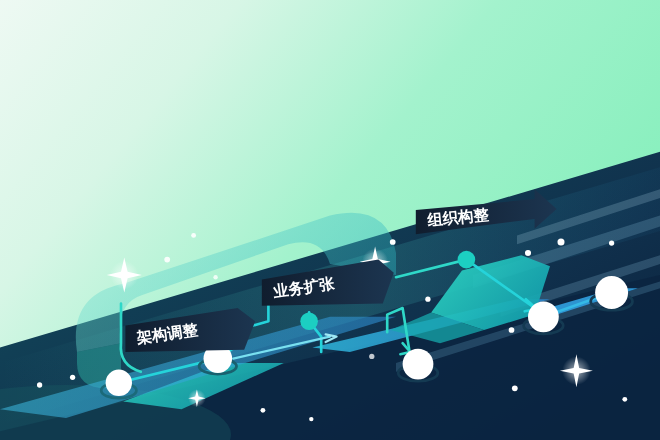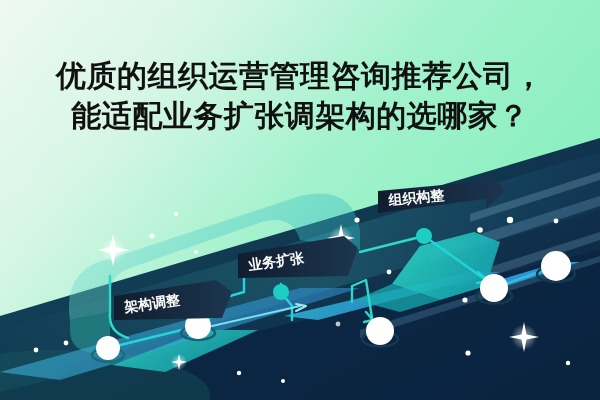--- a/index.html
+++ b/index.html
@@ -94,24 +94,20 @@
     <g opacity="0.20">
       <path d="M430,250 L600,196 L600,206 L430,262 Z" fill="#9fd8f2"></path>
       <path d="M455,278 L600,232 L600,240 L455,288 Z" fill="#9fd8f2"></path>
       <path d="M360,330 L600,256 L600,262 L360,338 Z" fill="#7fc6e8"></path>
       <path d="M470,214 L600,172 L600,180 L470,222 Z" fill="#bfe8f8"></path>
     </g>
 
     <ellipse cx="60" cy="395" rx="150" ry="45" fill="#1a5f63" opacity="0.35"></ellipse>
   </svg>
 
-  <div id="headline">
-    <span class="headline-line">优质的组织运营管理咨询推荐公司，</span>
-    <span class="headline-line">能适配业务扩张调架构的选哪家？</span>
-  </div>
 
   <svg id="art-svg" viewBox="0 0 600 400">
     <defs>
       <linearGradient id="ribbonTealGrad" x1="0" y1="0" x2="1" y2="0.4">
         <stop offset="0%" stop-color="#7fe9d2" stop-opacity="0.55"></stop>
         <stop offset="100%" stop-color="#2bb3c0" stop-opacity="0.55"></stop>
       </linearGradient>
       <linearGradient id="ribbonBlueGrad" x1="0" y1="0" x2="1" y2="0.2">
         <stop offset="0%" stop-color="#3fc2e0" stop-opacity="0.80"></stop>
         <stop offset="100%" stop-color="#2f8fd6" stop-opacity="0.80"></stop>

